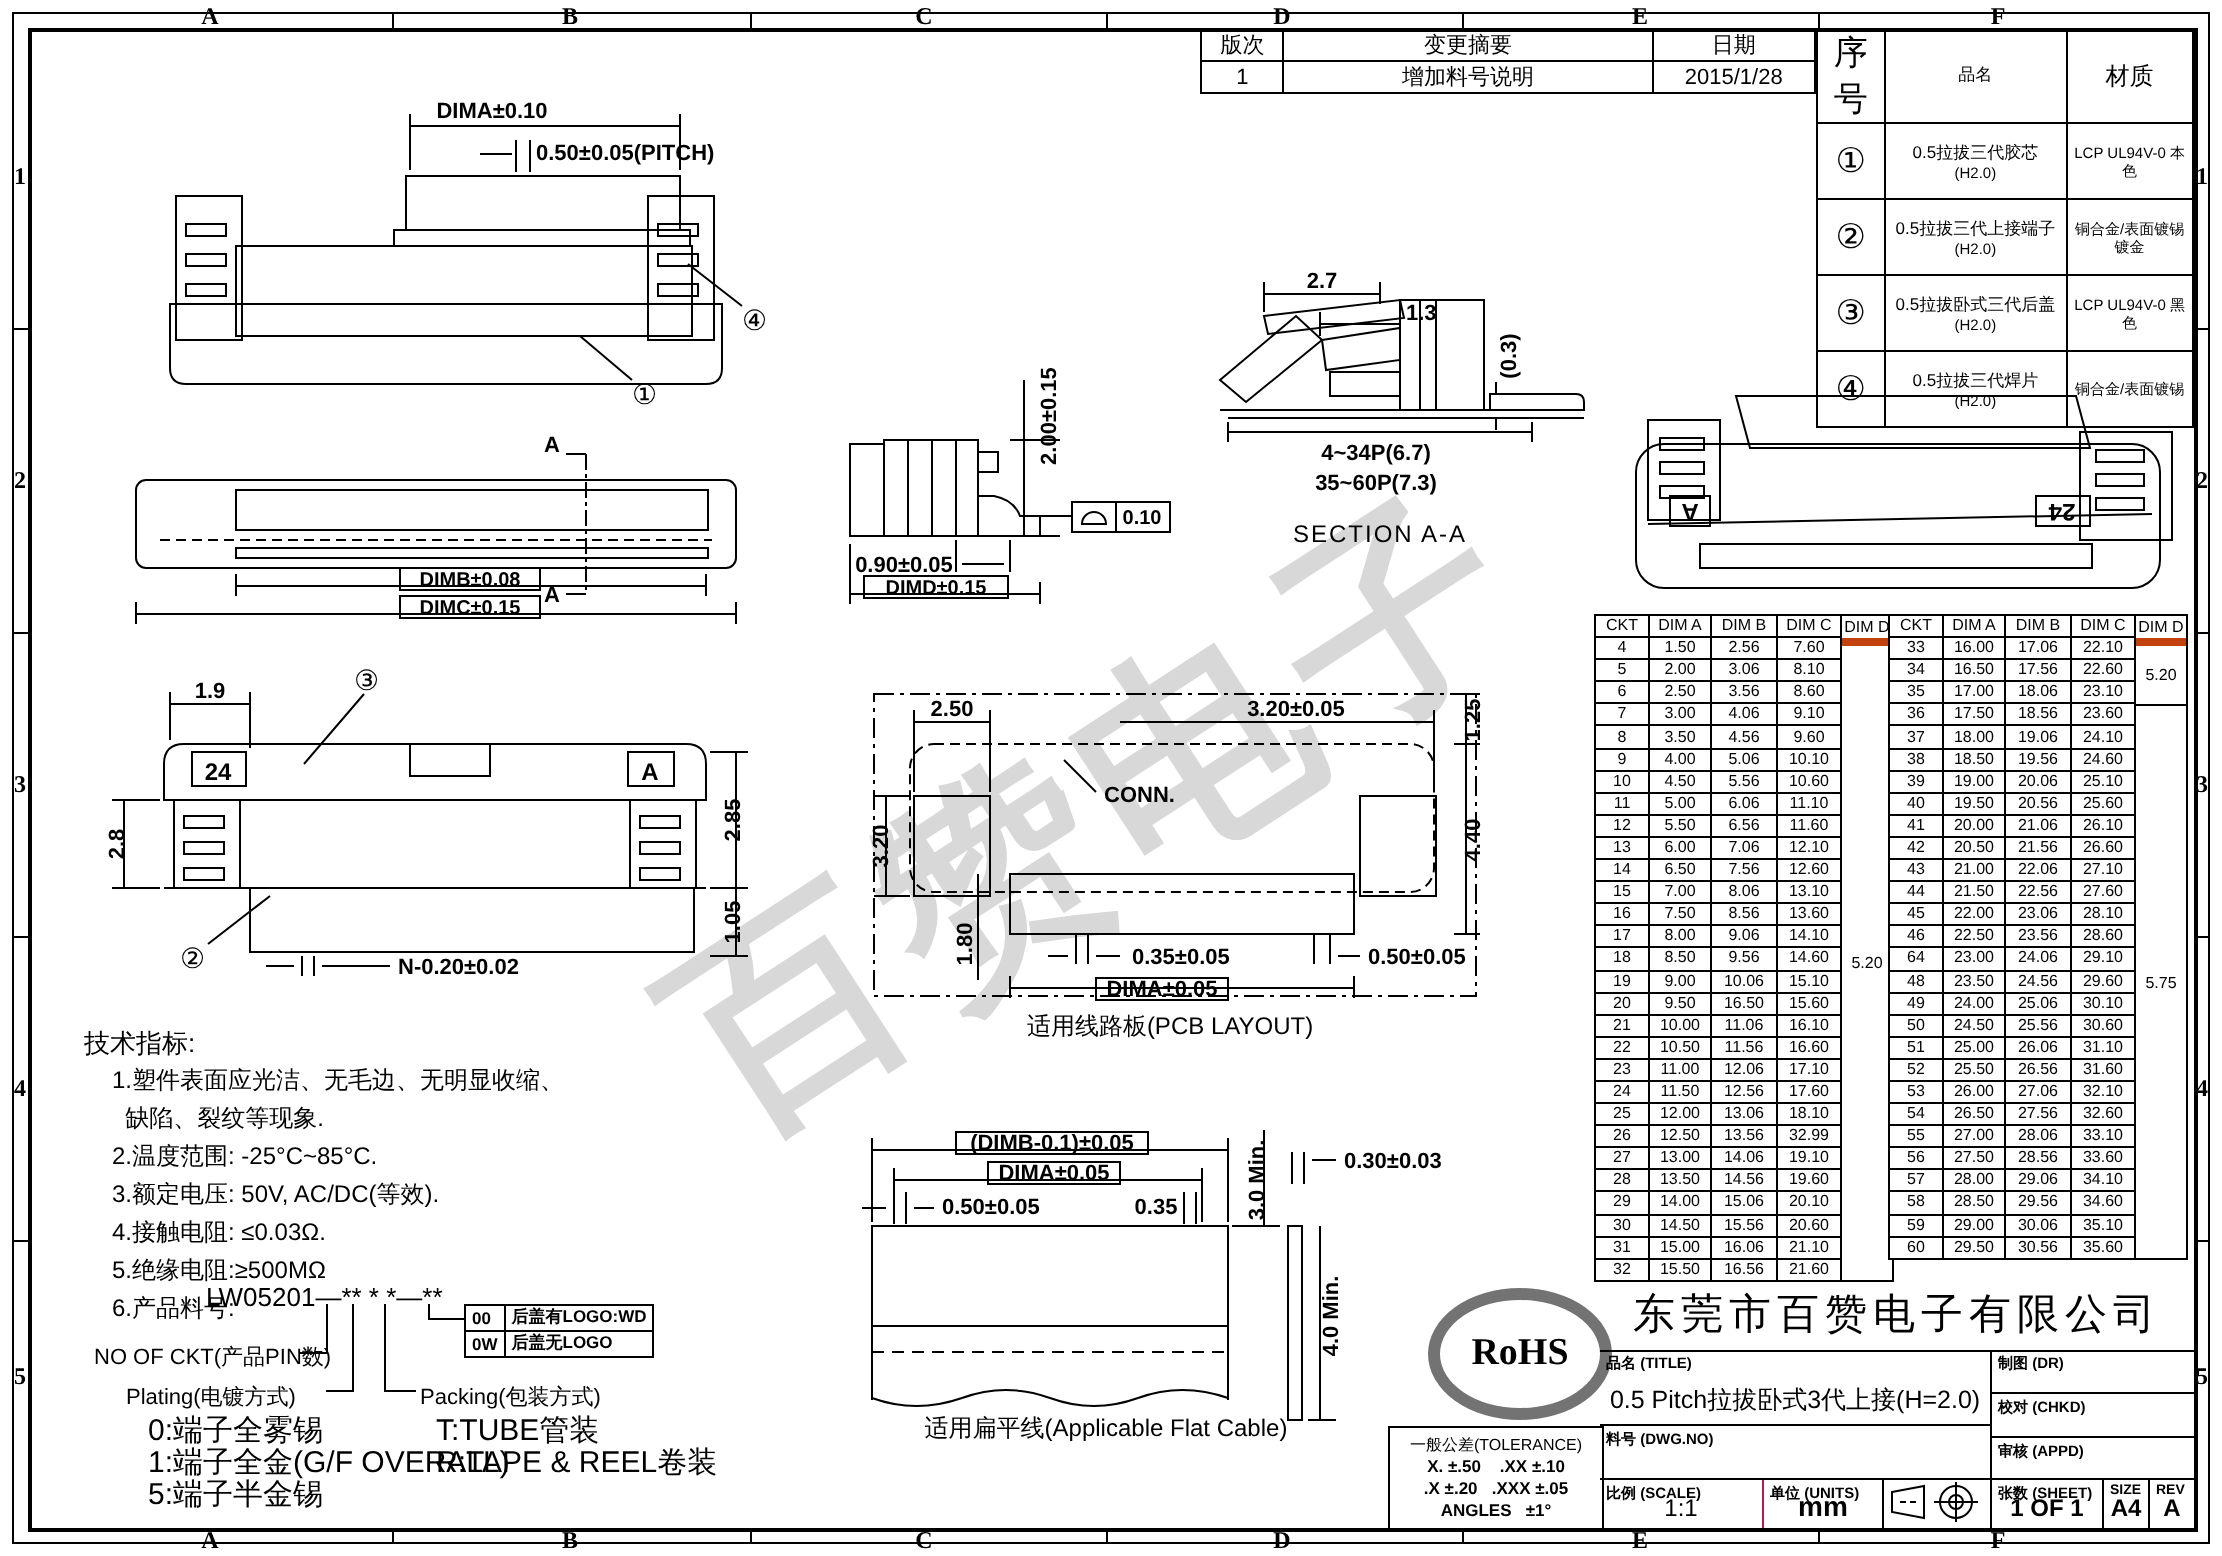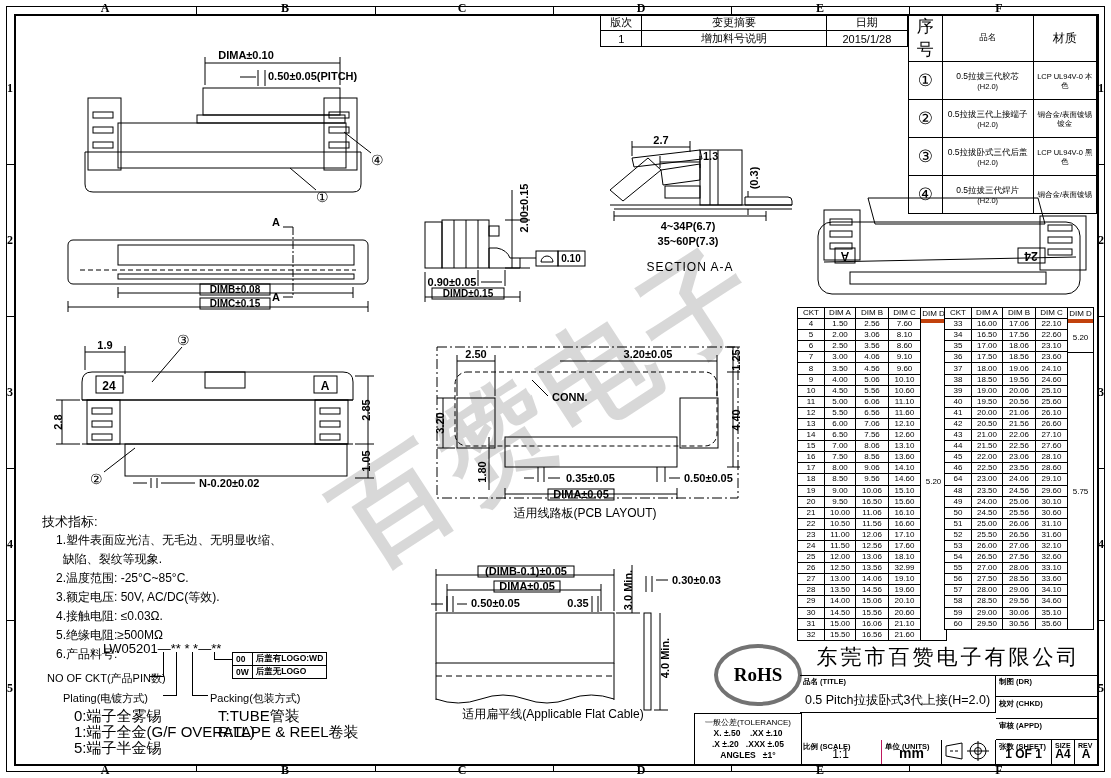--- a/index.html
+++ b/index.html
@@ -43,21 +43,21 @@
   .notes{position:absolute;left:42px;top:512px;width:320px;z-index:3;font-size:12px;line-height:19px;}
   .notes .t{font-size:13px;}
   .notes .ln{padding-left:14px;white-space:pre;}
   .pn-line{position:absolute;font-size:13px;z-index:3;white-space:nowrap;}
   .pn-label{position:absolute;font-size:11px;z-index:3;white-space:nowrap;}
   .pn-opts{position:absolute;font-size:15px;line-height:16px;z-index:3;white-space:pre;}
   .logo-tbl{position:absolute;left:232px;top:652px;z-index:3;}
   .logo-tbl td{border:1.5px solid #000;font-size:8.5px;font-weight:bold;height:12px;padding:0 3px;}
   .lead{position:absolute;background:#000;z-index:3;}
   
-  .rohs{position:absolute;left:714px;top:644px;width:80px;height:54px;border:4px solid #737373;
+  .rohs{position:absolute;left:714px;top:644px;width:80px;height:54px;border:6px solid #737373;
         border-radius:50%;display:flex;align-items:center;justify-content:center;z-index:3;
         font:bold 19px "Liberation Serif",serif;}
   .tolbox{position:absolute;left:694px;top:713px;width:106px;height:50px;border:1px solid #000;
         z-index:3;text-align:center;}
   .tolbox .tt{font-size:8px;margin-top:3px;}
   .tolbox .tl{font:bold 8.5px "Liberation Sans",sans-serif;white-space:pre;line-height:11px;}
   
   .tb{position:absolute;left:800px;top:638px;width:297px;height:126px;z-index:3;}
   .tb .cell{position:absolute;box-sizing:border-box;}
   .tb .lab{font-size:7.5px;font-weight:bold;position:absolute;left:3px;top:2px;white-space:nowrap;}
@@ -620,20 +620,23 @@
     <div class="tl">X. ±.50    .XX ±.10</div>
     <div class="tl">.X ±.20   .XXX ±.05</div>
     <div class="tl">ANGLES   ±1°</div>
   </div>
 
   <div class="tb">
     <div class="company">东莞市百赞电子有限公司</div>
     <div class="cell" style="left:0;top:37px;width:196px;height:38px;border-right:1px solid #000;border-bottom:1px solid #000;">
       <span class="lab">品名 (TITLE)</span>
       <div class="val-c" style="font-size:12.5px;">0.5 Pitch拉拔卧式3代上接(H=2.0)</div>
+    </div>
+    <div class="cell" style="left:0;top:75px;width:196px;height:27px;border-right:1px solid #000;border-bottom:1px solid #000;">
+      <span class="lab">料号 (DWG.NO)</span>
     </div>
     <div class="cell" style="left:196px;top:37px;width:101px;height:22px;border-bottom:1px solid #000;">
       <span class="lab">制图 (DR)</span>
     </div>
     <div class="cell" style="left:196px;top:59px;width:101px;height:22px;border-bottom:1px solid #000;">
       <span class="lab">校对 (CHKD)</span>
     </div>
     <div class="cell" style="left:196px;top:81px;width:101px;height:21px;border-bottom:1px solid #000;">
       <span class="lab">审核 (APPD)</span>
     </div>

